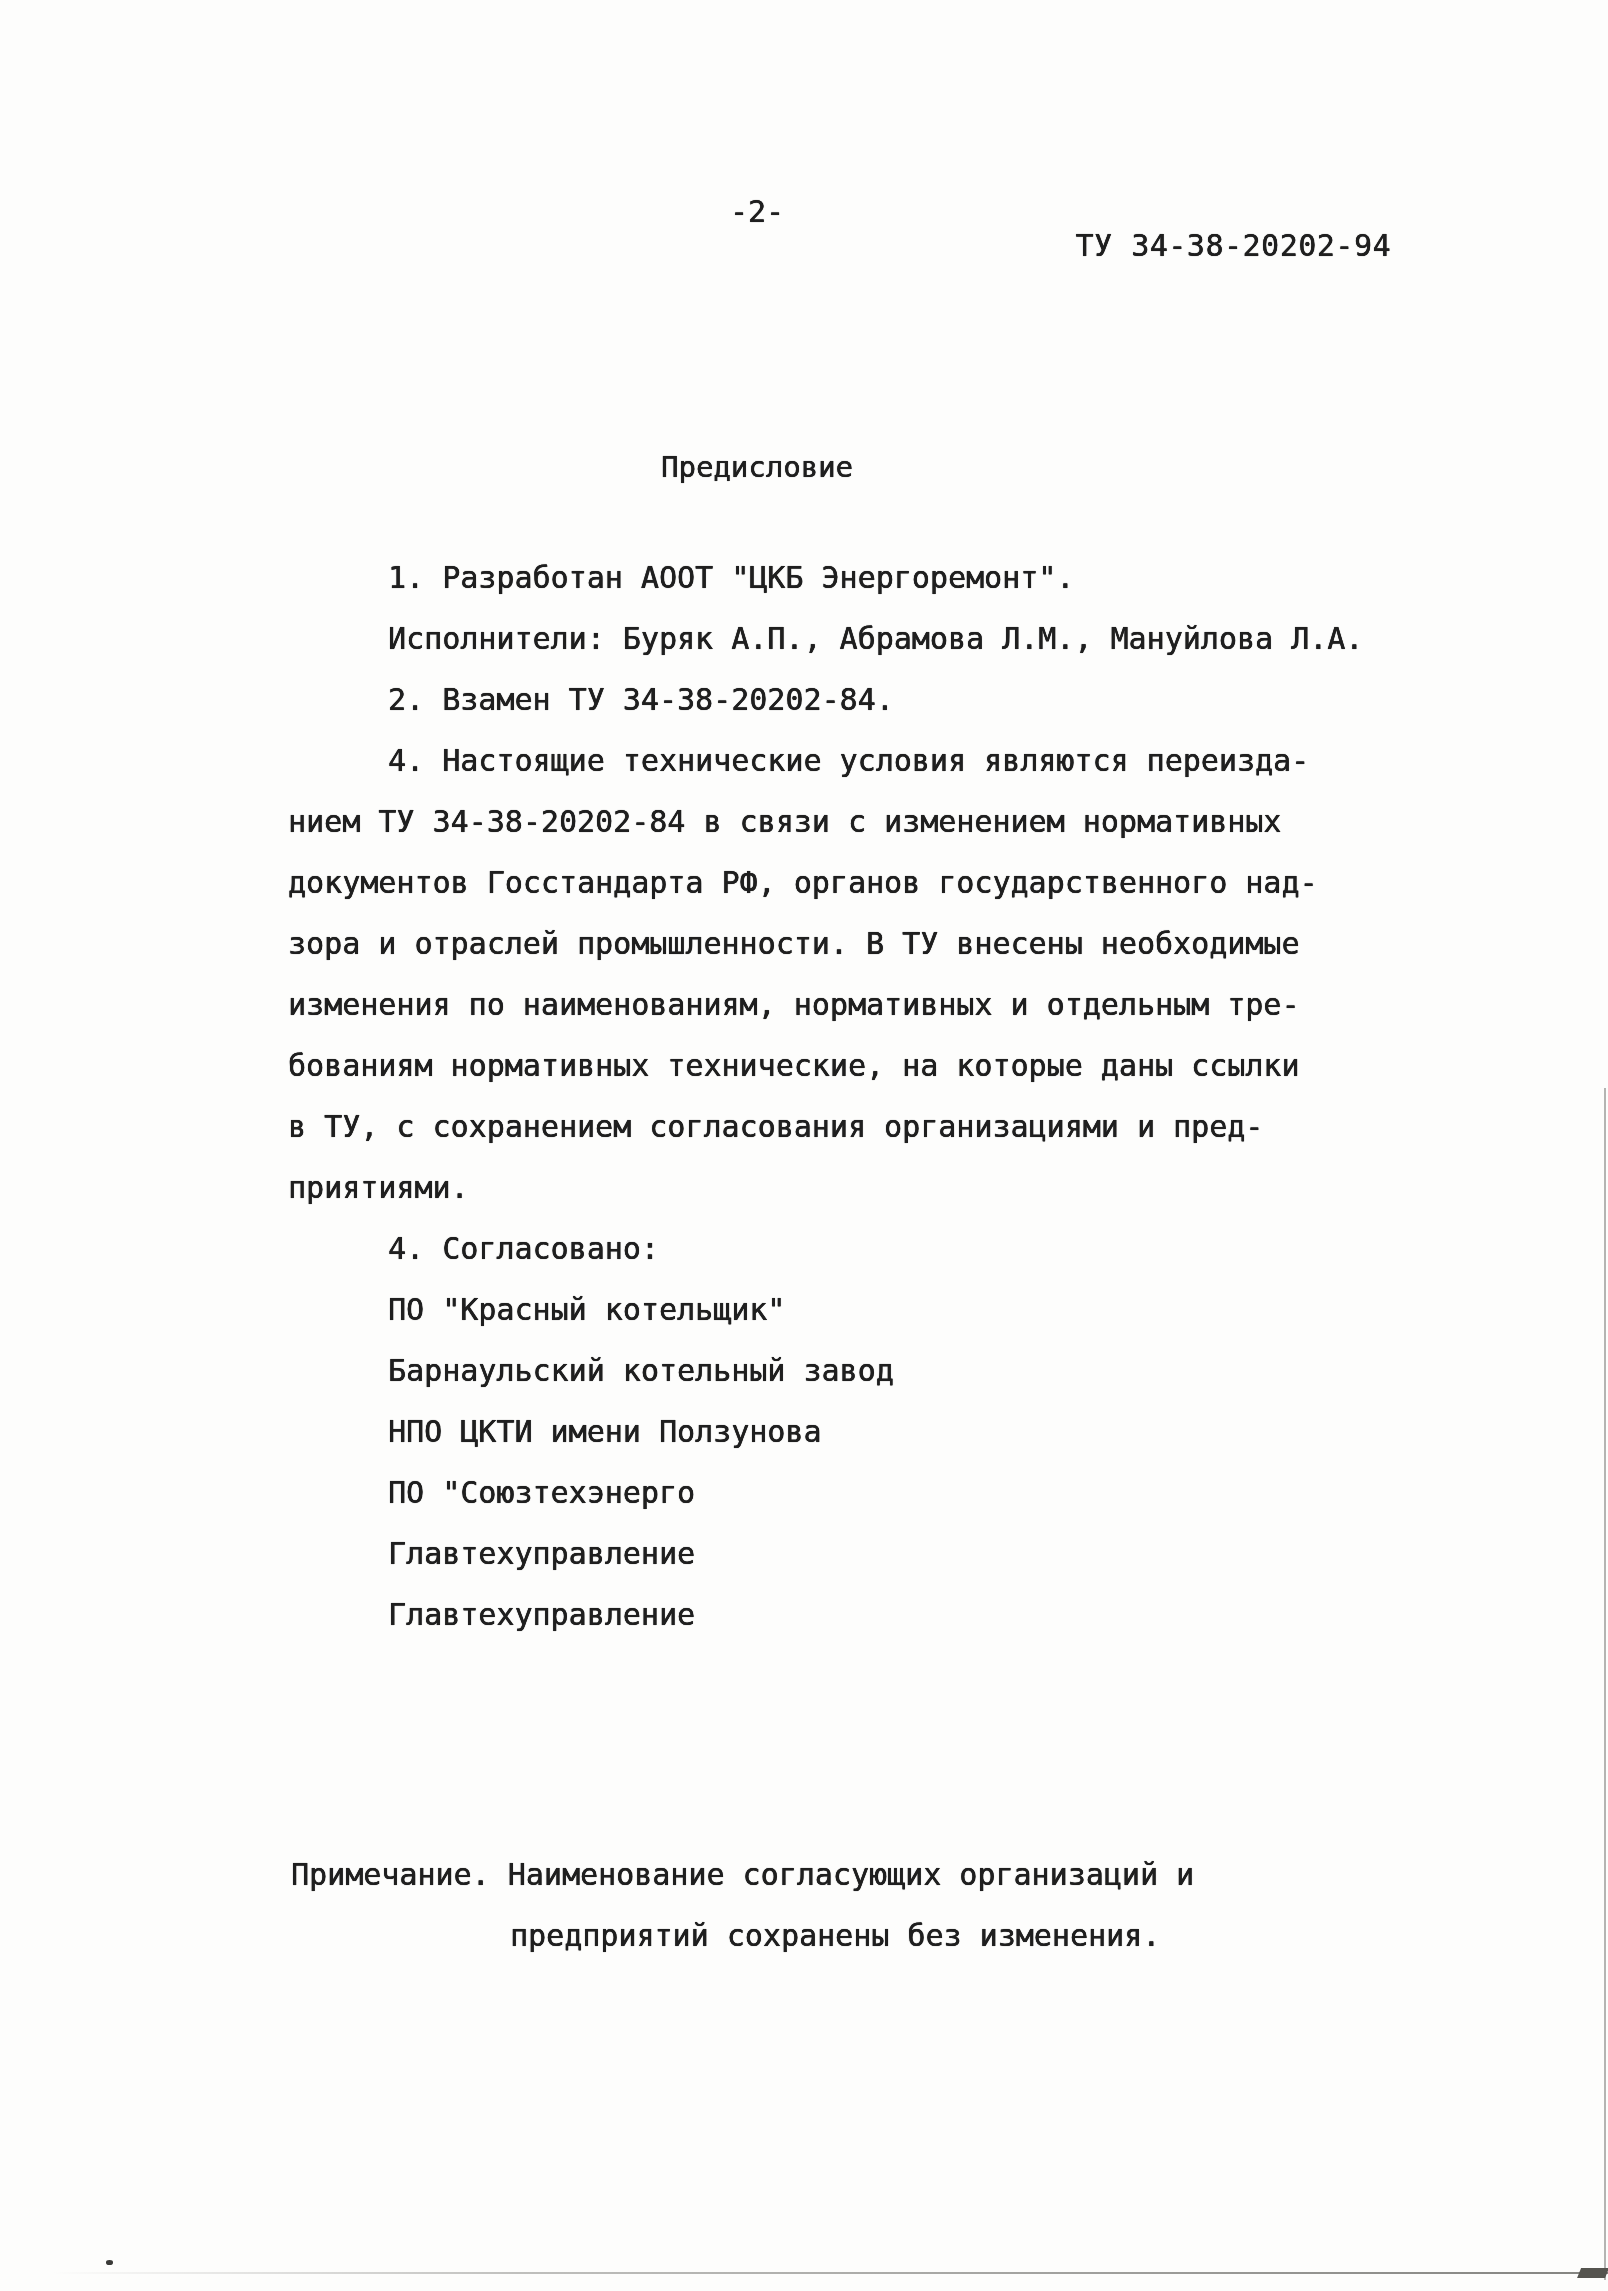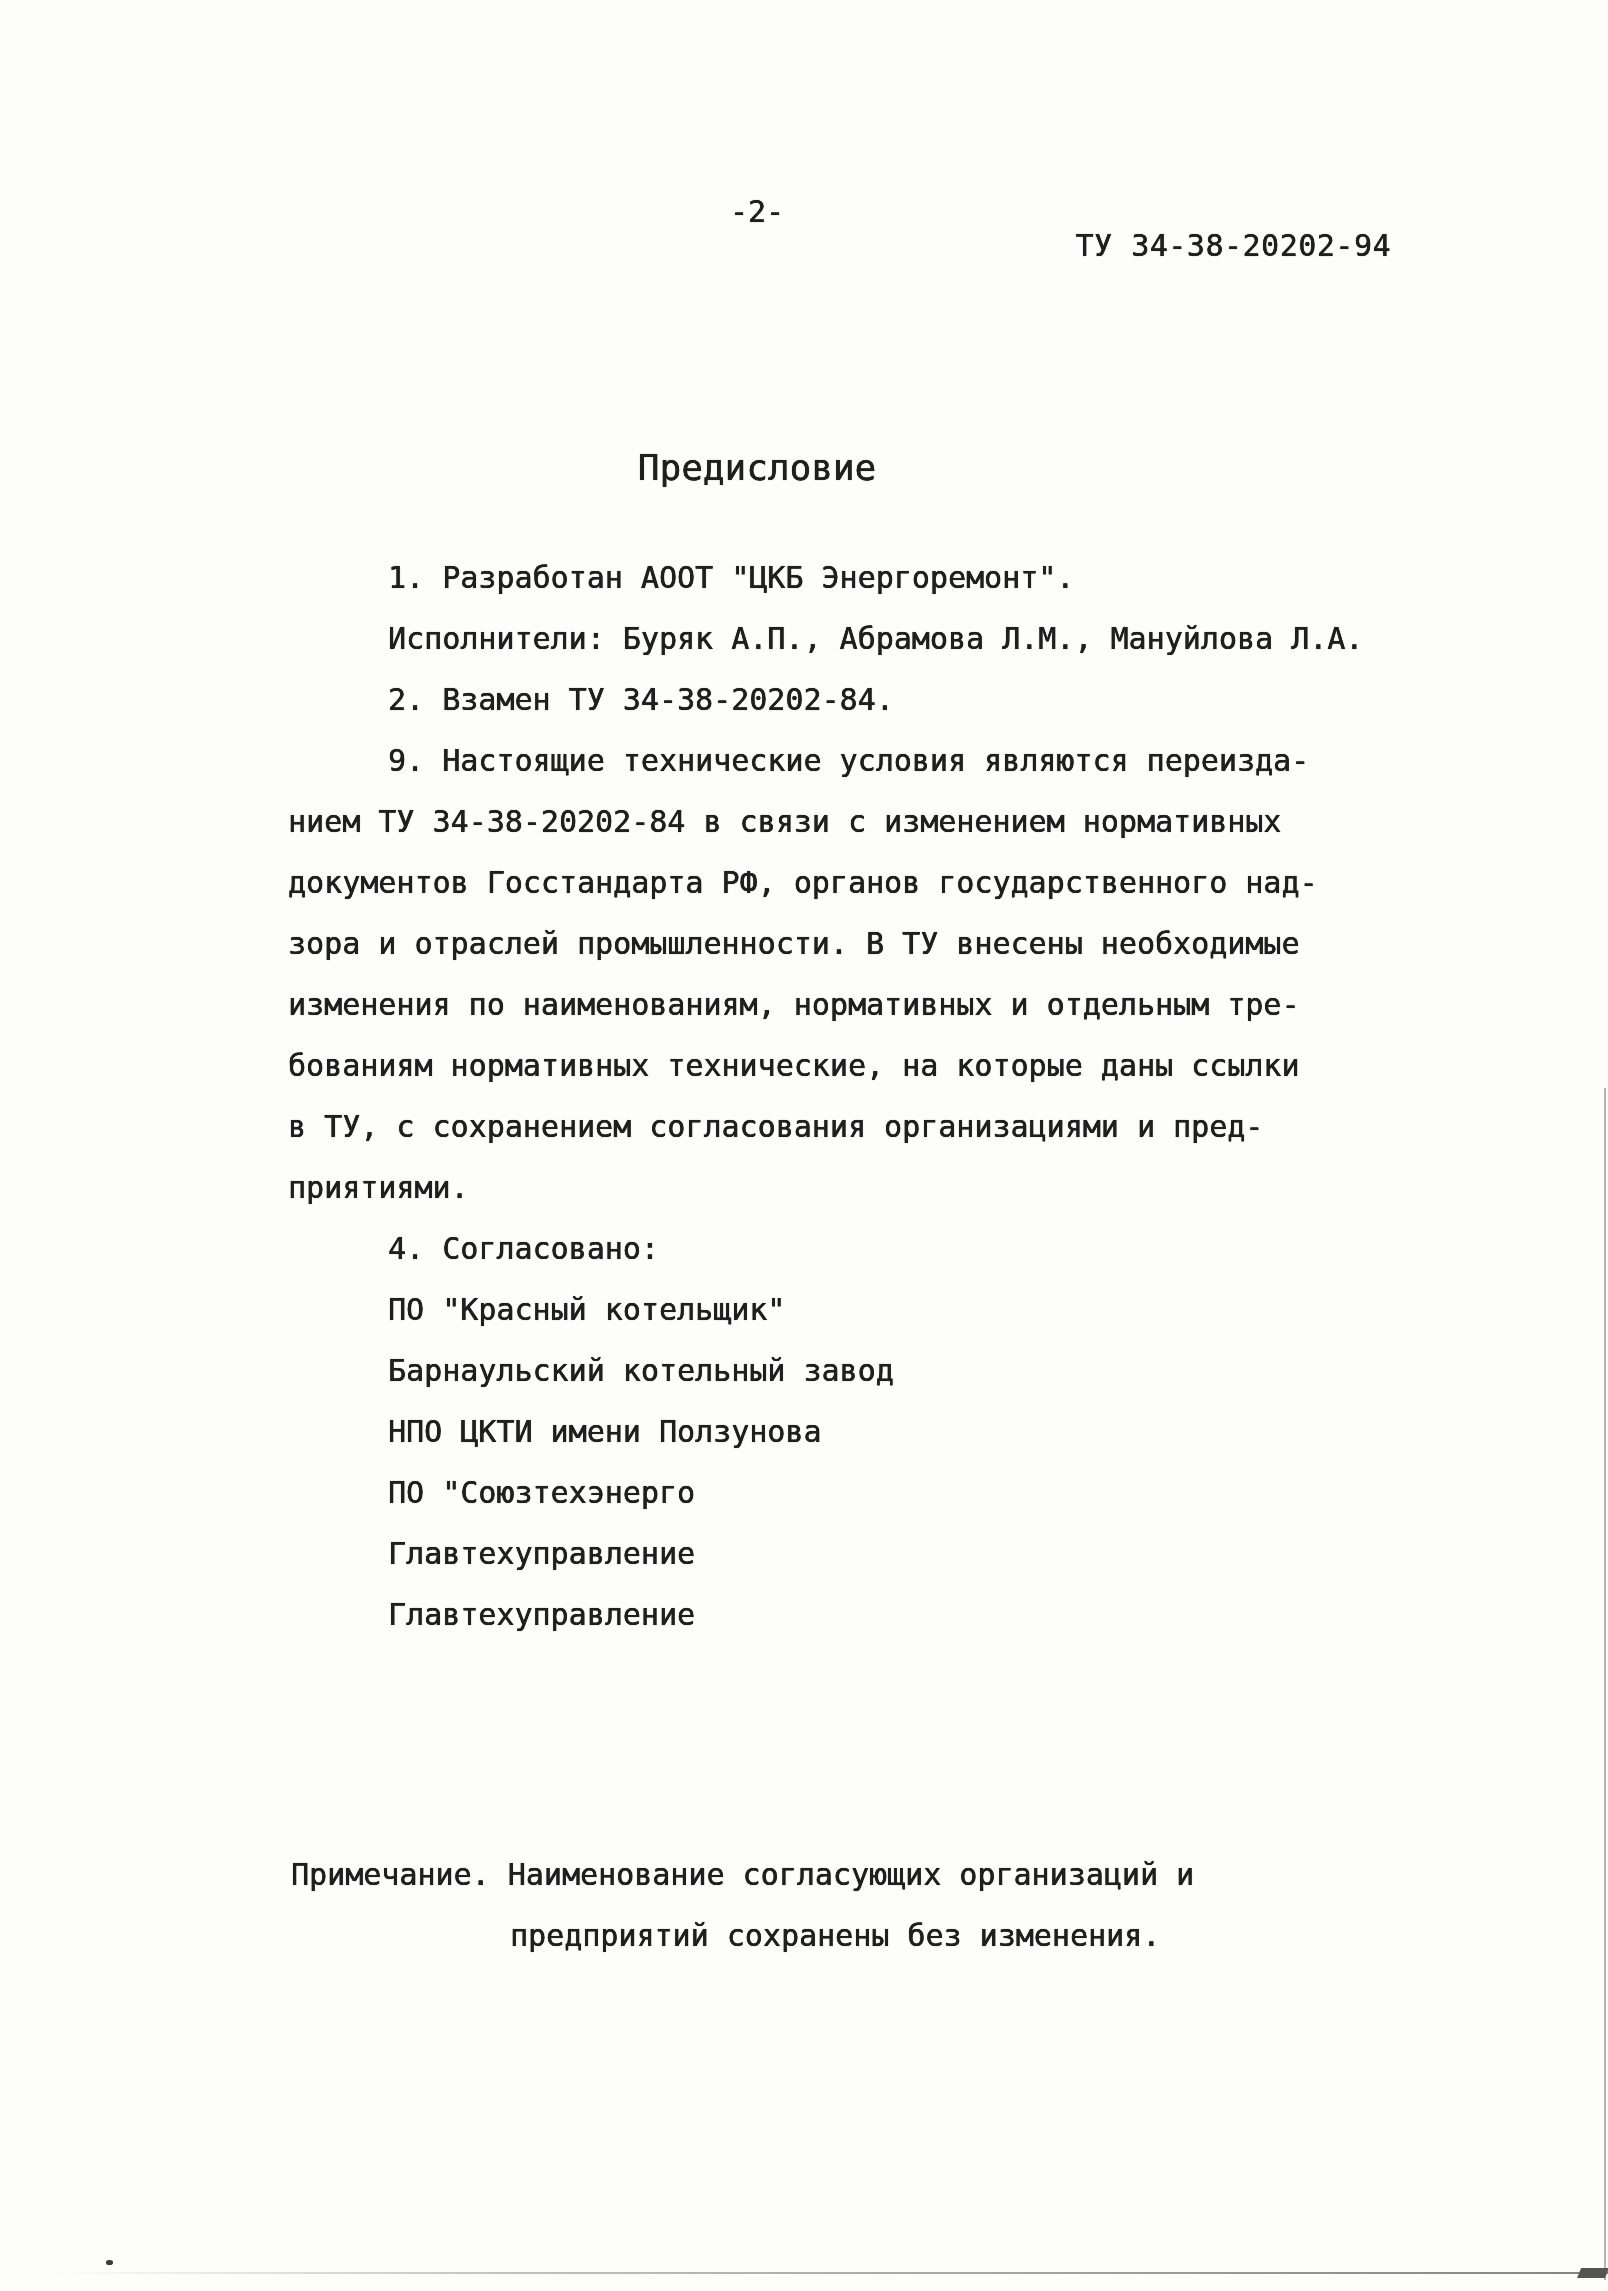--- a/index.html
+++ b/index.html
@@ -25,21 +25,21 @@
     width: 1514px; text-align: center;
     line-height: 38px;
   }
   .docnum {
     position: absolute; top: 227px; right: 218px;
     line-height: 38px; letter-spacing: 0.5px;
   }
   .heading {
     position: absolute; top: 437px; left: 0;
     width: 1514px; text-align: center;
-    font-size: 36px; font-weight: normal;
+    font-size: 29px; font-weight: normal;
     line-height: 61px;
   }
   .body-block {
     position: absolute; left: 288px; top: 547px; width: 1192px;
   }
   .line { height: 61px; line-height: 61px; white-space: pre; }
   .ind { padding-left: 100px; }
   .note-block {
     position: absolute; left: 291px; top: 1844px; width: 1192px;
   }
@@ -70,21 +70,21 @@
 
   <div class="pagenum typed">-2-</div>
   <div class="docnum typed">ТУ 34-38-20202-94</div>
 
   <div class="heading typed">Предисловие</div>
 
   <div class="body-block">
     <div class="line typed ind">1. Разработан АООТ "ЦКБ Энергоремонт".</div>
     <div class="line typed ind">Исполнители: Буряк А.П., Абрамова Л.М., Мануйлова Л.А.</div>
     <div class="line typed ind">2. Взамен ТУ 34-38-20202-84.</div>
-    <div class="line typed ind">9. Настоящие технические условия являются переизда-</div>
+    <div class="line typed ind">4. Настоящие технические условия являются переизда-</div>
     <div class="line typed">нием ТУ 34-38-20202-84 в связи с изменением нормативных</div>
     <div class="line typed">документов Госстандарта РФ, органов государственного над-</div>
     <div class="line typed">зора и отраслей промышленности. В ТУ внесены необходимые</div>
     <div class="line typed">изменения по наименованиям, нормативных и отдельным тре-</div>
     <div class="line typed">бованиям нормативных технические, на которые даны ссылки</div>
     <div class="line typed">в ТУ, с сохранением согласования организациями и пред-</div>
     <div class="line typed">приятиями.</div>
     <div class="line typed ind">4. Согласовано:</div>
     <div class="line typed ind">ПО "Красный котельщик"</div>
     <div class="line typed ind">Барнаульский котельный завод</div>

